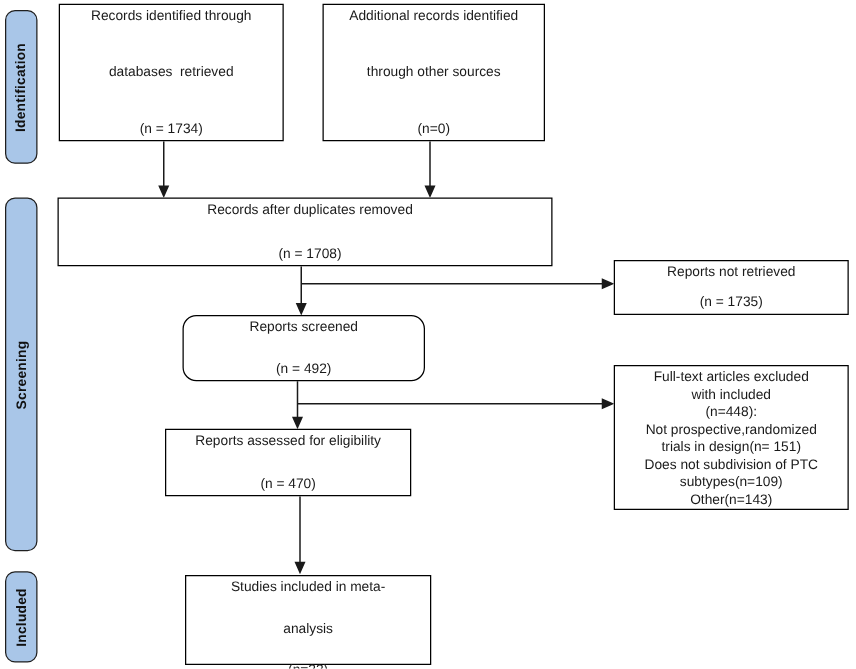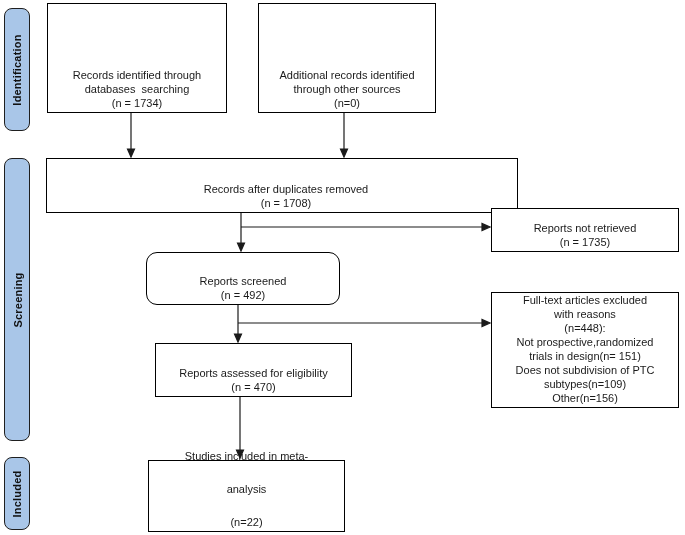--- a/index.html
+++ b/index.html
@@ -47,36 +47,36 @@
   #stage-included       { top: 457px; height: 73px;  }
 
   .box {
     position: absolute;
     box-sizing: border-box;
     border: 1.5px solid #000000;
     background: #ffffff;
     display: flex;
     flex-direction: column;
     align-items: center;
-    justify-content: flex-end;
+    justify-content: space-between;
     text-align: center;
     font-size: 11px;
     line-height: 14px;
     color: #1a1a1a;
     padding: 2px 4px;
   }
   .box .text-line { white-space: pre-wrap; }
 
   #box-records-identified { left: 47px;  top: 3px;   width: 180px; height: 110px; }
   #box-additional-records { left: 258px; top: 3px;   width: 178px; height: 110px; }
-  #box-duplicates-removed { left: 46px;  top: 158px; width: 472px; height: 55px; padding-left: 12px;  }
+  #box-duplicates-removed { left: 46px;  top: 158px; width: 396px; height: 55px; padding-left: 12px;  }
   #box-not-retrieved      { left: 491px; top: 208px; width: 188px; height: 44px;  }
   #box-screened           { left: 146px; top: 252px; width: 194px; height: 53px; border-radius: 11px;  }
   #box-fulltext-excluded  { left: 491px; top: 292px; width: 188px; height: 116px; }
-  #box-assessed           { left: 155px; top: 343px; width: 197px; height: 54px;  }
+  #box-assessed           { left: 132px; top: 343px; width: 197px; height: 54px;  }
   #box-included           { left: 148px; top: 460px; width: 197px; height: 72px; gap: 19px;  }
 </style>
 </head>
 <body>
 
 <div class="canvas">
 
   <svg class="connectors" viewBox="0 0 685 535" xmlns="http://www.w3.org/2000/svg">
     <g stroke="#1a1a1a" stroke-width="1.2" fill="#1a1a1a">
       <g>
@@ -115,21 +115,21 @@
   </div>
   <div class="stage" id="stage-screening">
     <span class="stage-label">Screening</span>
   </div>
   <div class="stage" id="stage-included">
     <span class="stage-label">Included</span>
   </div>
 
   <div class="box" id="box-records-identified">
     <div class="text-line">Records identified through</div>
-    <div class="text-line">databases  searching</div>
+    <div class="text-line">databases  retrieved</div>
     <div class="text-line">(n = 1734)</div>
   </div>
 
   <div class="box" id="box-additional-records">
     <div class="text-line">Additional records identified</div>
     <div class="text-line">through other sources</div>
     <div class="text-line">(n=0)</div>
   </div>
 
   <div class="box" id="box-duplicates-removed">
@@ -142,27 +142,27 @@
     <div class="text-line">(n = 1735)</div>
   </div>
 
   <div class="box" id="box-screened">
     <div class="text-line">Reports screened</div>
     <div class="text-line">(n = 492)</div>
   </div>
 
   <div class="box" id="box-fulltext-excluded">
     <div class="text-line">Full-text articles excluded</div>
-    <div class="text-line">with reasons</div>
+    <div class="text-line">with included</div>
     <div class="text-line">(n=448):</div>
     <div class="text-line">Not prospective,randomized</div>
     <div class="text-line">trials in design(n= 151)</div>
     <div class="text-line">Does not subdivision of PTC</div>
     <div class="text-line">subtypes(n=109)</div>
-    <div class="text-line">Other(n=156)</div>
+    <div class="text-line">Other(n=143)</div>
   </div>
 
   <div class="box" id="box-assessed">
     <div class="text-line">Reports assessed for eligibility</div>
     <div class="text-line">(n = 470)</div>
   </div>
 
   <div class="box" id="box-included">
     <div class="text-line">Studies included in meta-</div>
     <div class="text-line">analysis</div>

